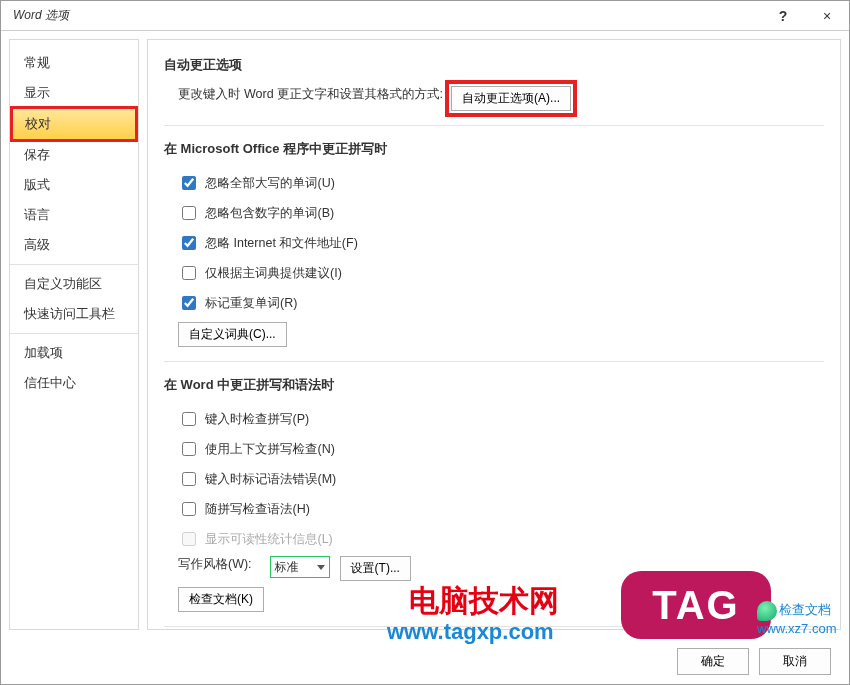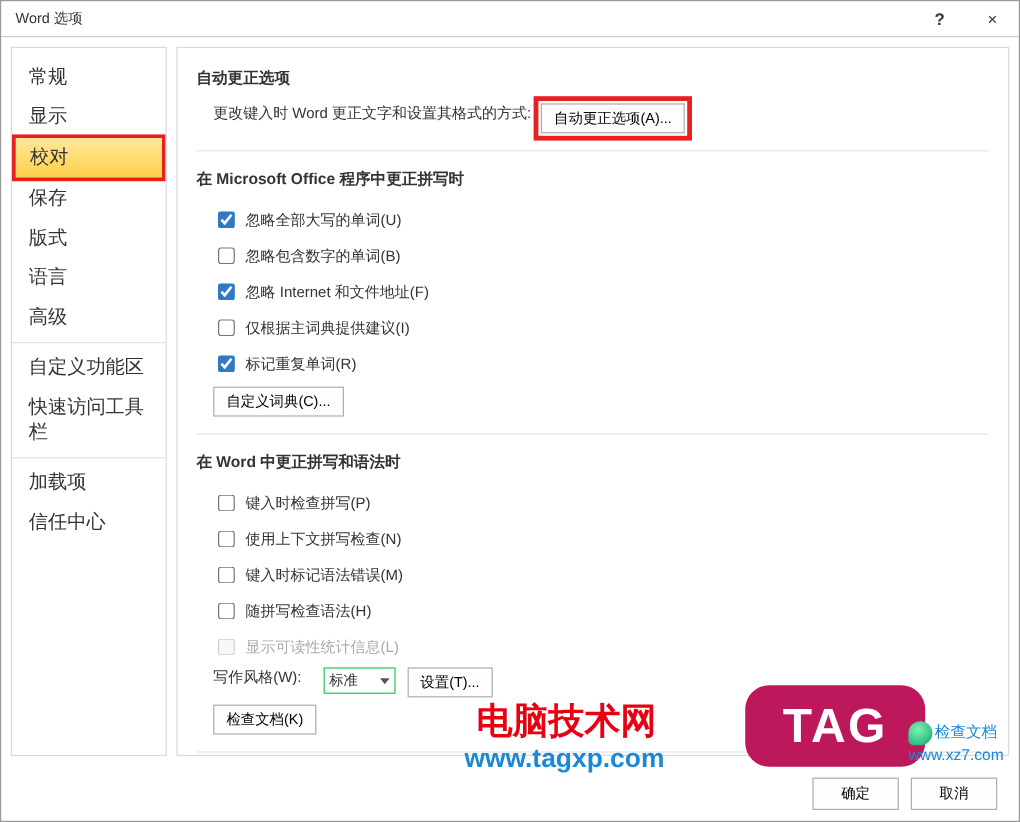--- a/index.html
+++ b/index.html
@@ -21,21 +21,21 @@
     flex-direction: column;
   }
   .titlebar {
     height: 30px;
     border-bottom: 1px solid #ccc;
     display: flex;
     align-items: center;
     padding-left: 12px;
     position: relative;
   }
-  .titlebar-title { font-size: 12px; }
+  .titlebar-title { font-size: 12px; font-style: italic; }
   .titlebar-controls {
     position: absolute;
     right: 0; top: 0;
     display: flex;
     height: 100%;
   }
   .titlebar-btn {
     width: 44px;
     display: flex; align-items: center; justify-content: center;
     font-size: 14px;
@@ -50,21 +50,21 @@
   .sidebar {
     width: 130px;
     background: #fff;
     border: 1px solid #d9d9d9;
     margin: 8px 0 8px 8px;
     padding: 8px 0;
     overflow-y: auto;
   }
   .sidebar-item {
     padding: 6px 14px;
-    font-size: 16px;
+    font-size: 13px;
     cursor: pointer;
     border-bottom: 0;
   }
   .sidebar-sep {
     height: 0;
     border-top: 1px solid #e0e0e0;
     margin: 4px 0;
   }
   .sidebar-item.selected {
     background: linear-gradient(#ffe79b, #ffd049);
@@ -157,21 +157,21 @@
     gap: 10px;
   }
   .footer .btn { min-width: 72px; padding: 4px 14px; }
 
   
   .overlay {
     position: absolute;
     pointer-events: none;
   }
   .wm-red {
-    left: 396px; top: 580px;
+    left: 408px; top: 580px;
     font-size: 30px; font-weight: bold;
     color: #e60012;
     font-style: normal;
   }
   .wm-url {
     left: 386px; top: 618px;
     font-size: 22px; font-weight: bold;
     color: #1b88d6;
   }
   .tag-badge {

